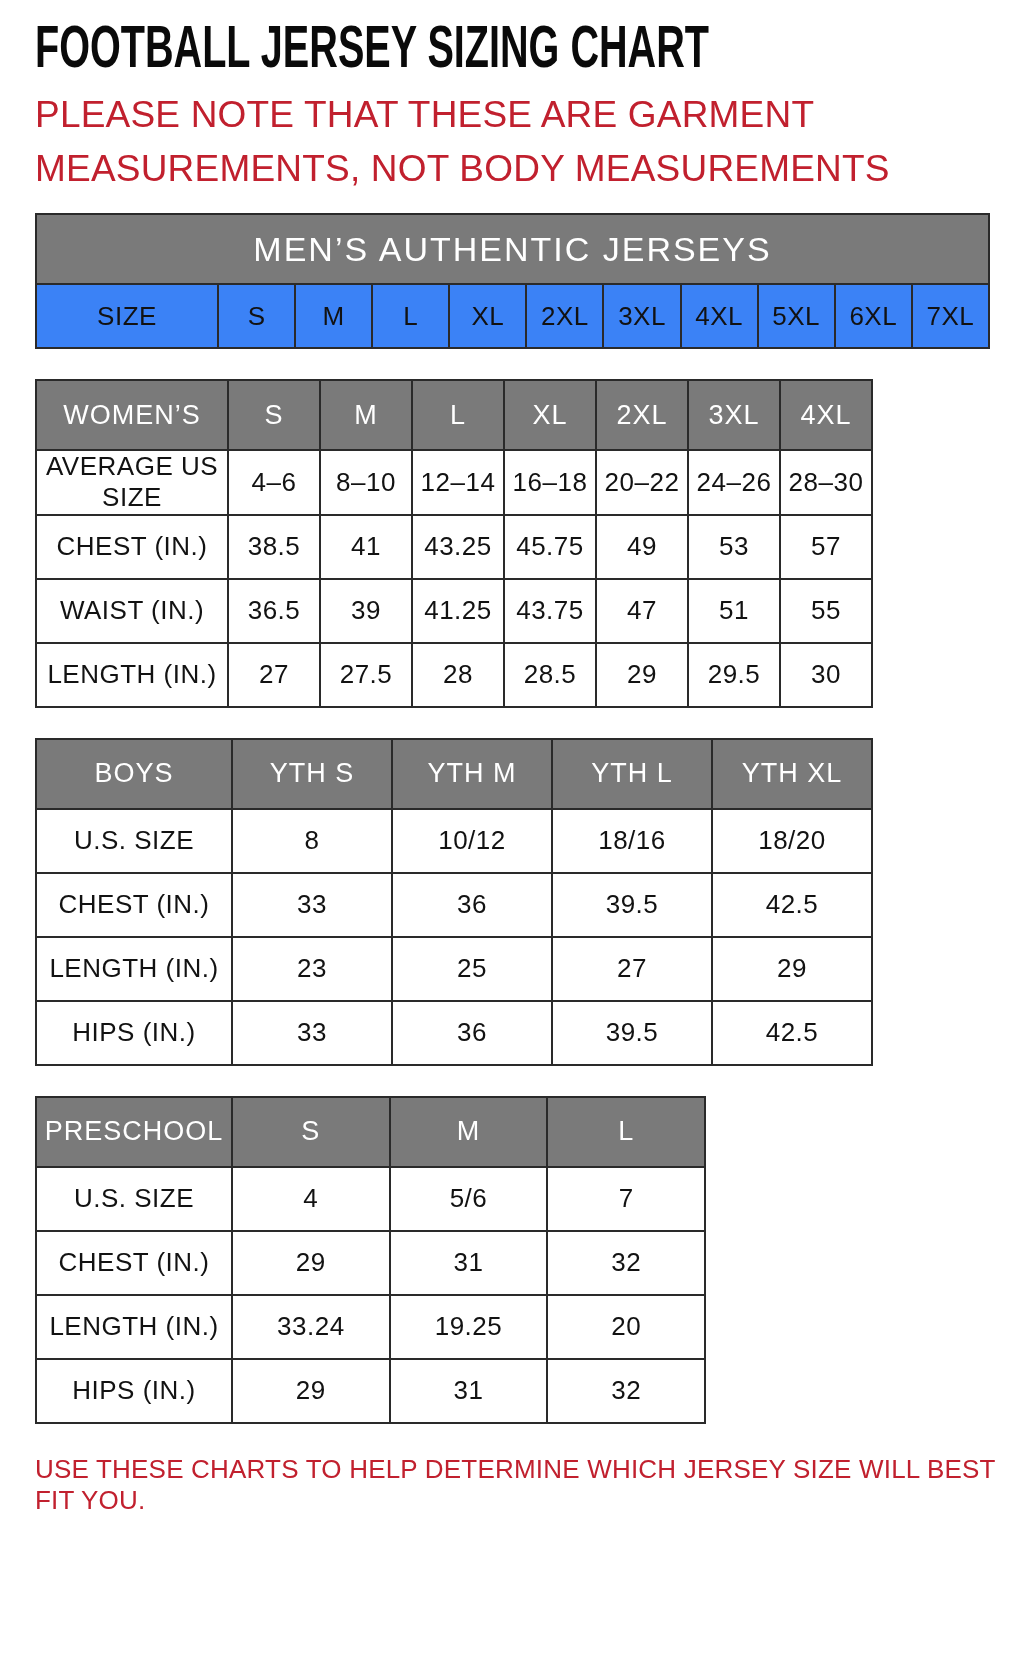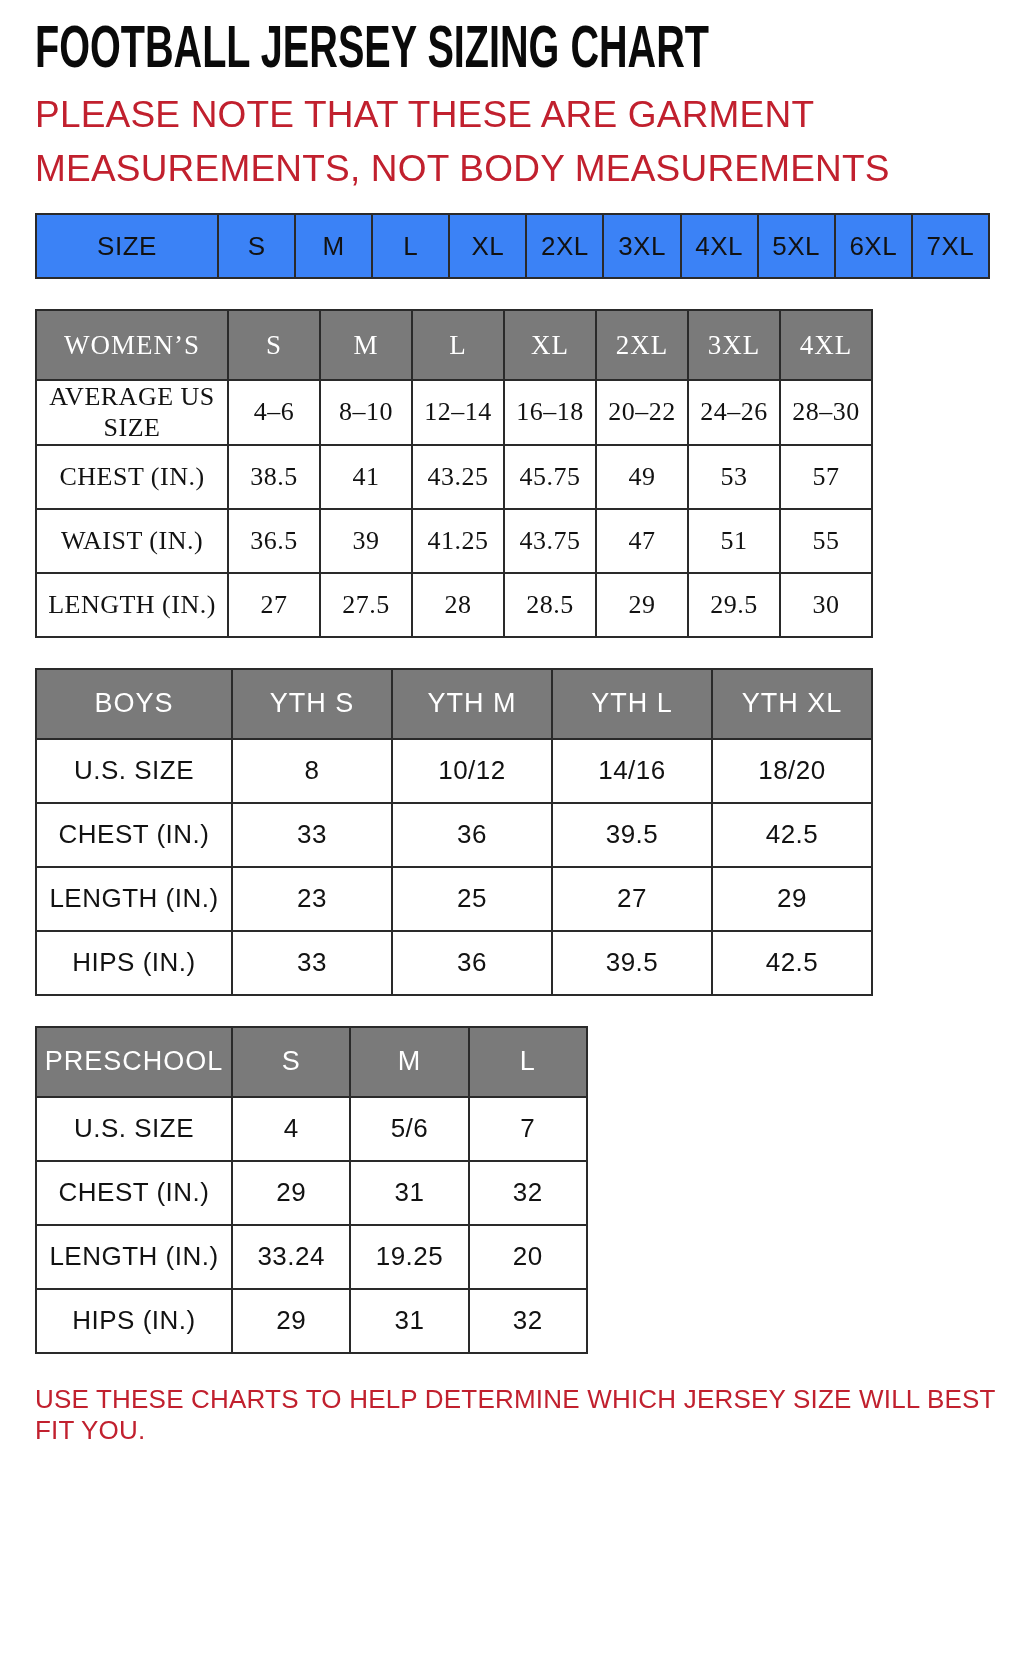--- a/index.html
+++ b/index.html
@@ -79,23 +79,23 @@
     background: #7a7a7a;
     color: #ffffff;
     height: 68px;
     font-size: 27px;
     letter-spacing: 1px;
   }
   table.size-table th.plain-th { background: #3b82f6; color: #121212; }
   table.size-table th.row-label { line-height: 1.2; }
 
   table.mens       { width: 955px; }
-  table.womens     { width: 838px; font-family: Liberation Serif, serif; }
+  table.womens     { width: 838px; }
   table.boys       { width: 838px; }
-  table.preschool  { width: 553px; }
+  table.preschool  { width: 671px; }
 
   table.mens      col.label-col { width: 182px; }
   table.womens    col.label-col { width: 192px; }
   table.boys      col.label-col { width: 196px; }
   table.preschool col.label-col { width: 196px; }
 
   .footer-text {
     color: #c1202e;
     font-size: 26px;
     letter-spacing: 0.2px;
@@ -103,20 +103,21 @@
   }
 </style>
 </head>
 <body>
 
 <h1 class="page-title"><span class="condensed">FOOTBALL JERSEY SIZING CHART</span></h1>
 
 <p class="note-text">PLEASE NOTE THAT THESE ARE GARMENT MEASUREMENTS, NOT BODY MEASUREMENTS</p>
 
 <section class="table-block">
+  <div class="banner">MEN’S AUTHENTIC JERSEYS</div>
   <table class="size-table mens">
       <colgroup>
         <col class="label-col">
         <col>
         <col>
         <col>
         <col>
         <col>
         <col>
         <col>
@@ -229,21 +230,21 @@
           <th class="gray-th">YTH M</th>
           <th class="gray-th">YTH L</th>
           <th class="gray-th">YTH XL</th>
         </tr>
       </thead>
       <tbody>
         <tr>
           <th class="row-label">U.S. SIZE</th>
           <td>8</td>
           <td>10/12</td>
-          <td>14/16</td>
+          <td>18/16</td>
           <td>18/20</td>
         </tr>
         <tr>
           <th class="row-label">CHEST (IN.)</th>
           <td>33</td>
           <td>36</td>
           <td>39.5</td>
           <td>42.5</td>
         </tr>
         <tr>

